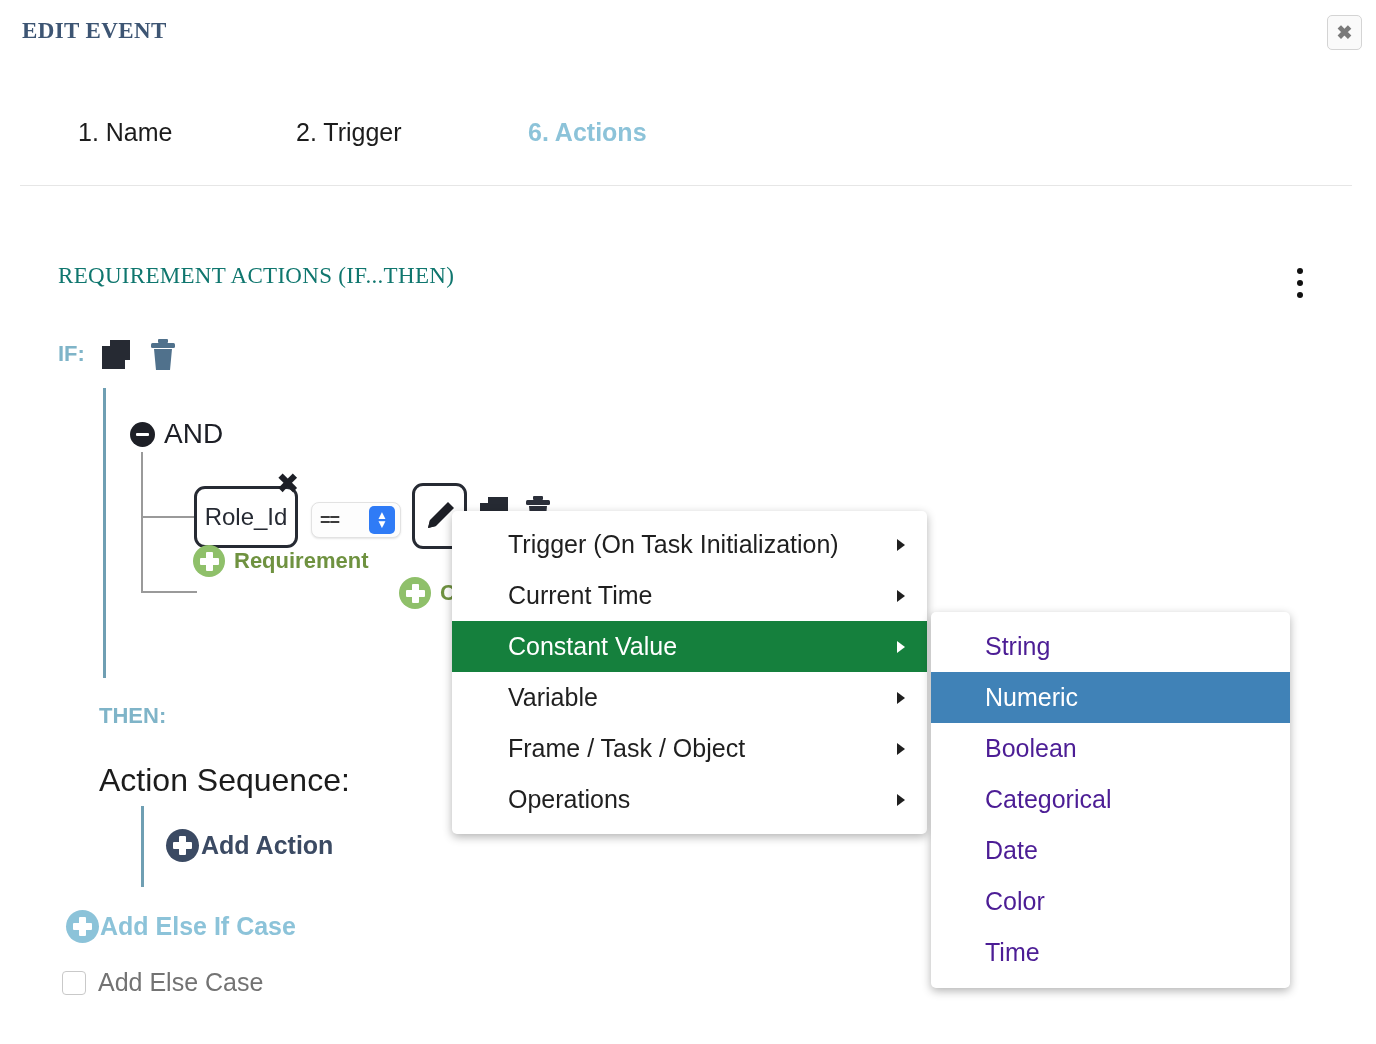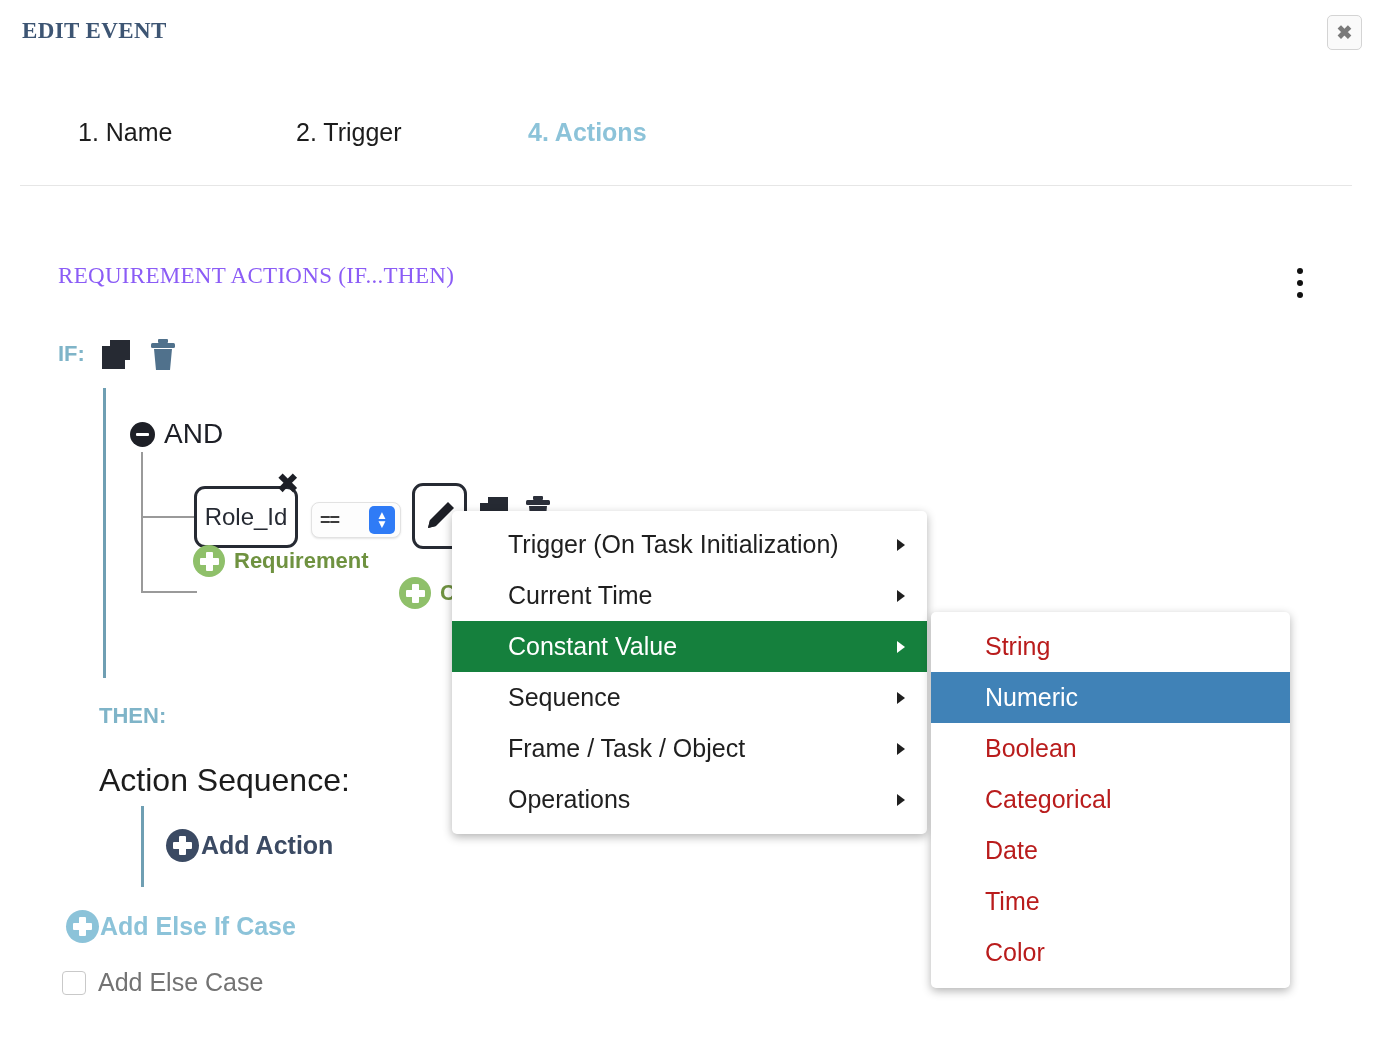--- a/index.html
+++ b/index.html
@@ -82,21 +82,21 @@
 
   
   #section-title {
     position: absolute;
     left: 58px;
     top: 263px;
     font-family: "Liberation Serif", serif;
     font-size: 23px;
     font-weight: normal;
     letter-spacing: 0.3px;
-    color: #8b5cf6;
+    color: #0f766e;
     white-space: nowrap;
   }
   #section-menu-button {
     position: absolute;
     left: 1288px;
     top: 266px;
     width: 24px;
     height: 34px;
     display: flex;
     flex-direction: column;
@@ -518,41 +518,41 @@
     box-sizing: border-box;
     z-index: 12;
   }
   .submenu-item {
     height: 51px;
     display: flex;
     align-items: center;
     padding: 0 16px 0 54px;
     box-sizing: border-box;
     font-size: 25px;
-    color: #b91c1c;
+    color: #4c1d95;
     cursor: pointer;
   }
   .submenu-item.selected {
     background: #4082b7;
     color: #ffffff;
   }
 </style>
 </head>
 <body>
 
 <div id="modal-title">EDIT EVENT</div>
 
 <div id="close-button">
   <span class="glyph">✖</span>
 </div>
 
 <div id="steps">
   <div class="step s0">1. Name</div>
   <div class="step s1">2. Trigger</div>
-  <div class="step s2 active">4. Actions</div>
+  <div class="step s2 active">6. Actions</div>
 </div>
 <div id="header-divider"></div>
 
 <div id="section-title">REQUIREMENT ACTIONS (IF...THEN)</div>
 <div id="section-menu-button">
   <i></i>
   <i></i>
   <i></i>
 </div>
 
@@ -668,34 +668,34 @@
   </div>
   <div class="menu-item">
     <span>Current Time</span>
     <span class="caret"></span>
   </div>
   <div class="menu-item selected">
     <span>Constant Value</span>
     <span class="caret"></span>
   </div>
   <div class="menu-item">
-    <span>Sequence</span>
+    <span>Variable</span>
     <span class="caret"></span>
   </div>
   <div class="menu-item">
     <span>Frame / Task / Object</span>
     <span class="caret"></span>
   </div>
   <div class="menu-item">
     <span>Operations</span>
     <span class="caret"></span>
   </div>
 </div>
 
 <div id="submenu">
   <div class="submenu-item">String</div>
   <div class="submenu-item selected">Numeric</div>
   <div class="submenu-item">Boolean</div>
   <div class="submenu-item">Categorical</div>
   <div class="submenu-item">Date</div>
+  <div class="submenu-item">Color</div>
   <div class="submenu-item">Time</div>
-  <div class="submenu-item">Color</div>
 </div>
 
 </body></html>

